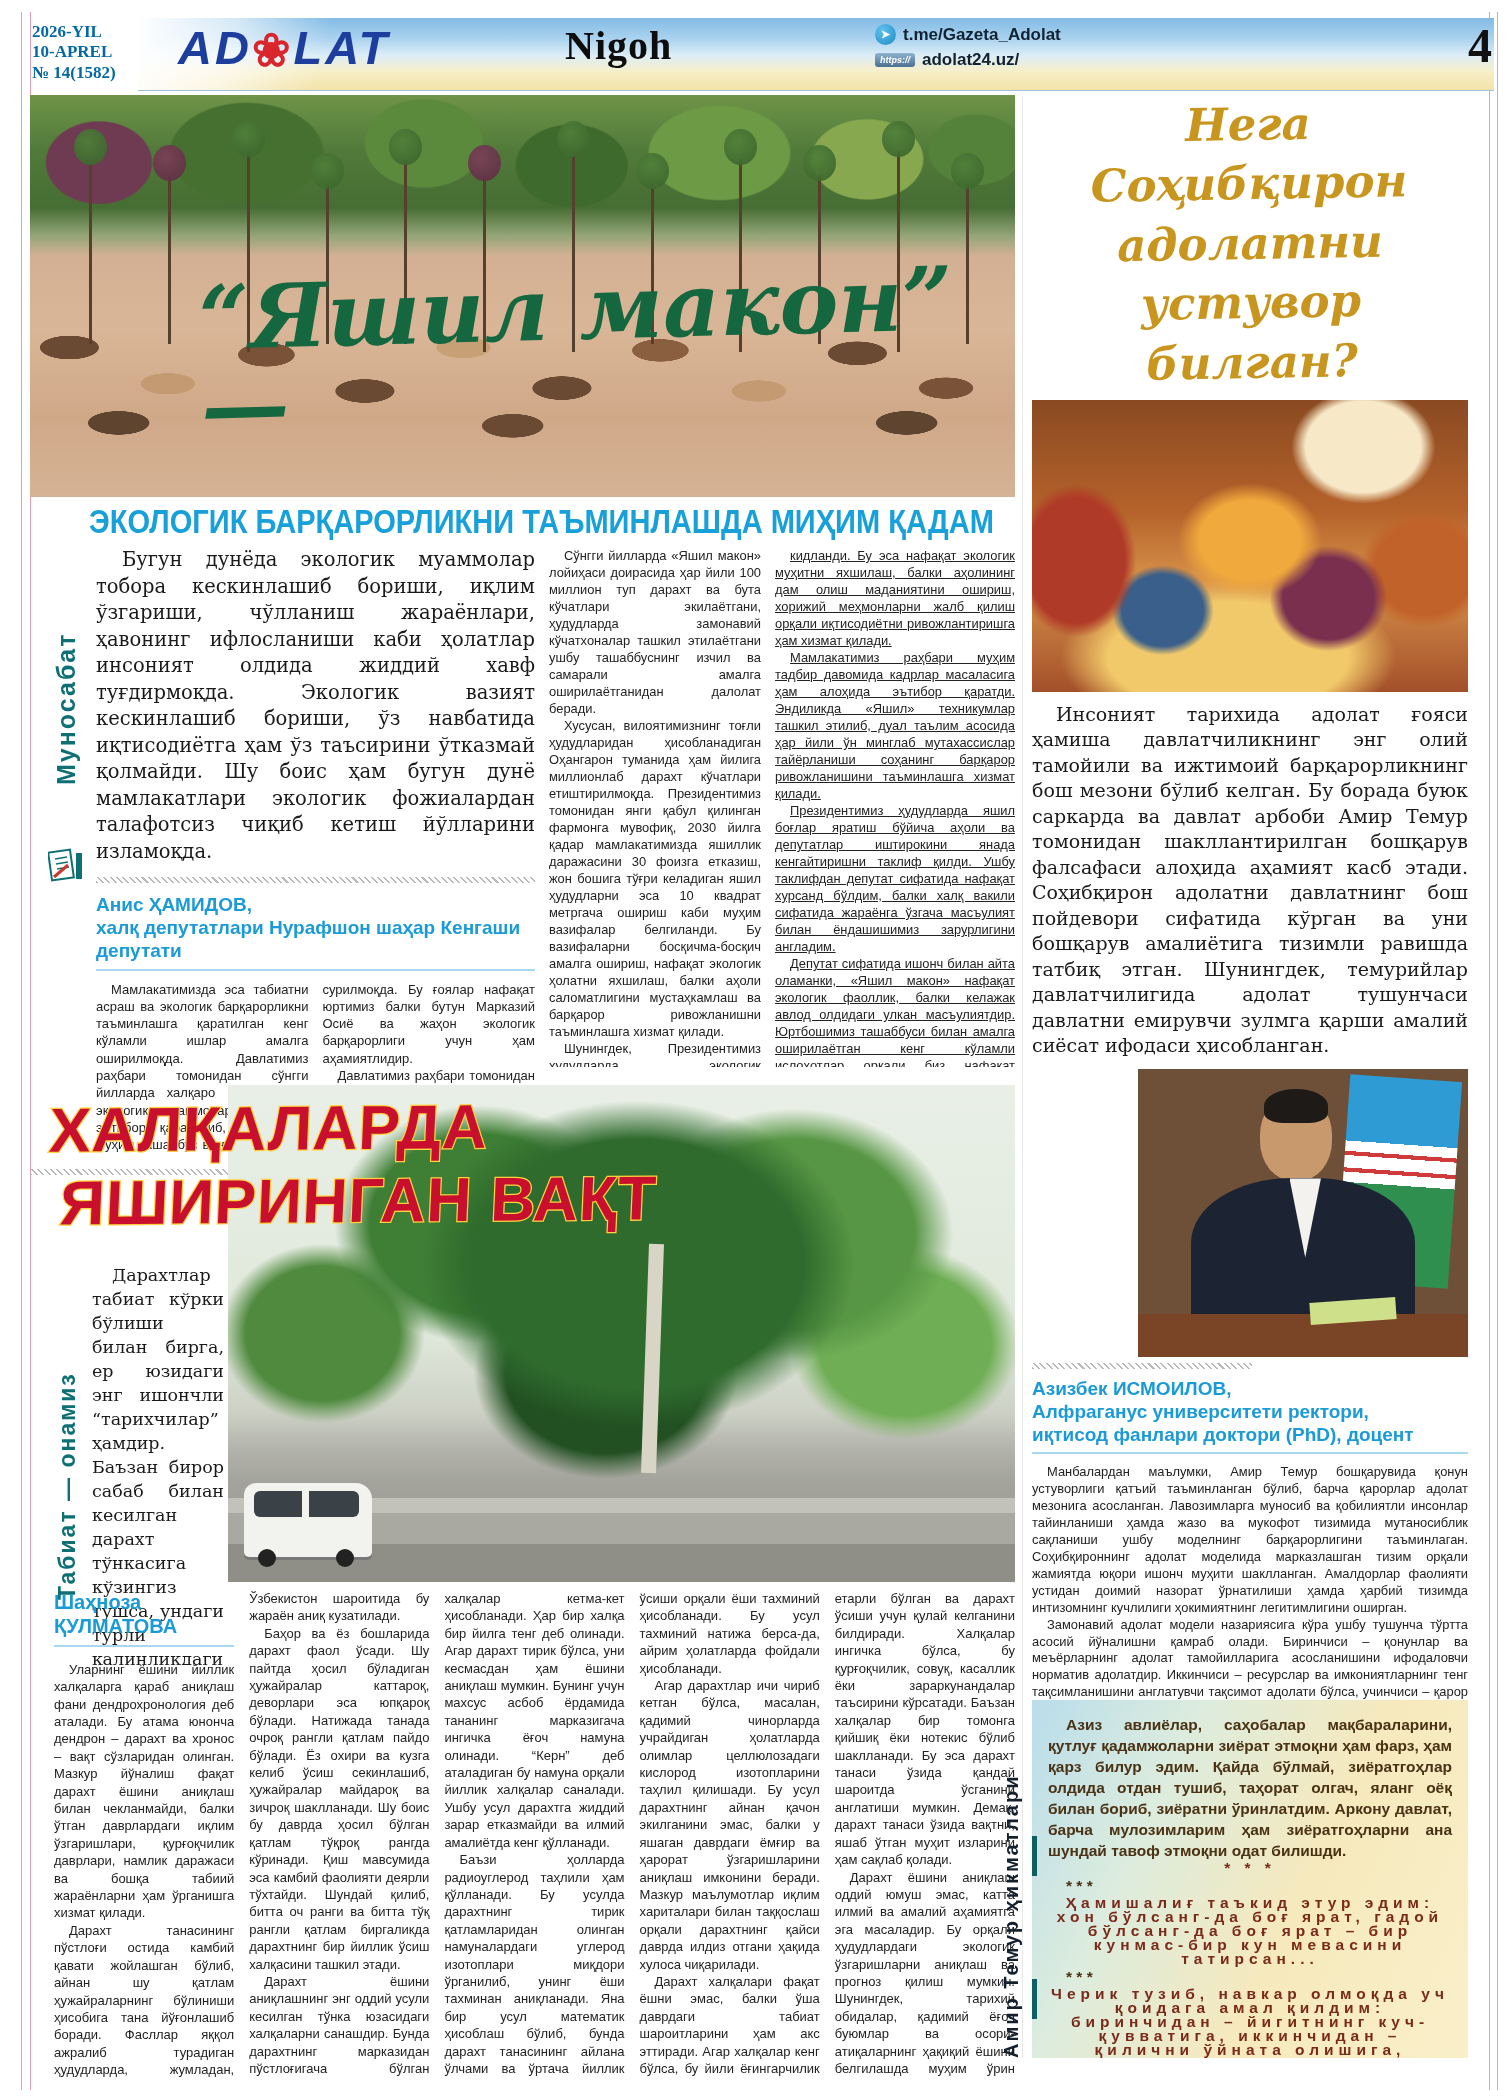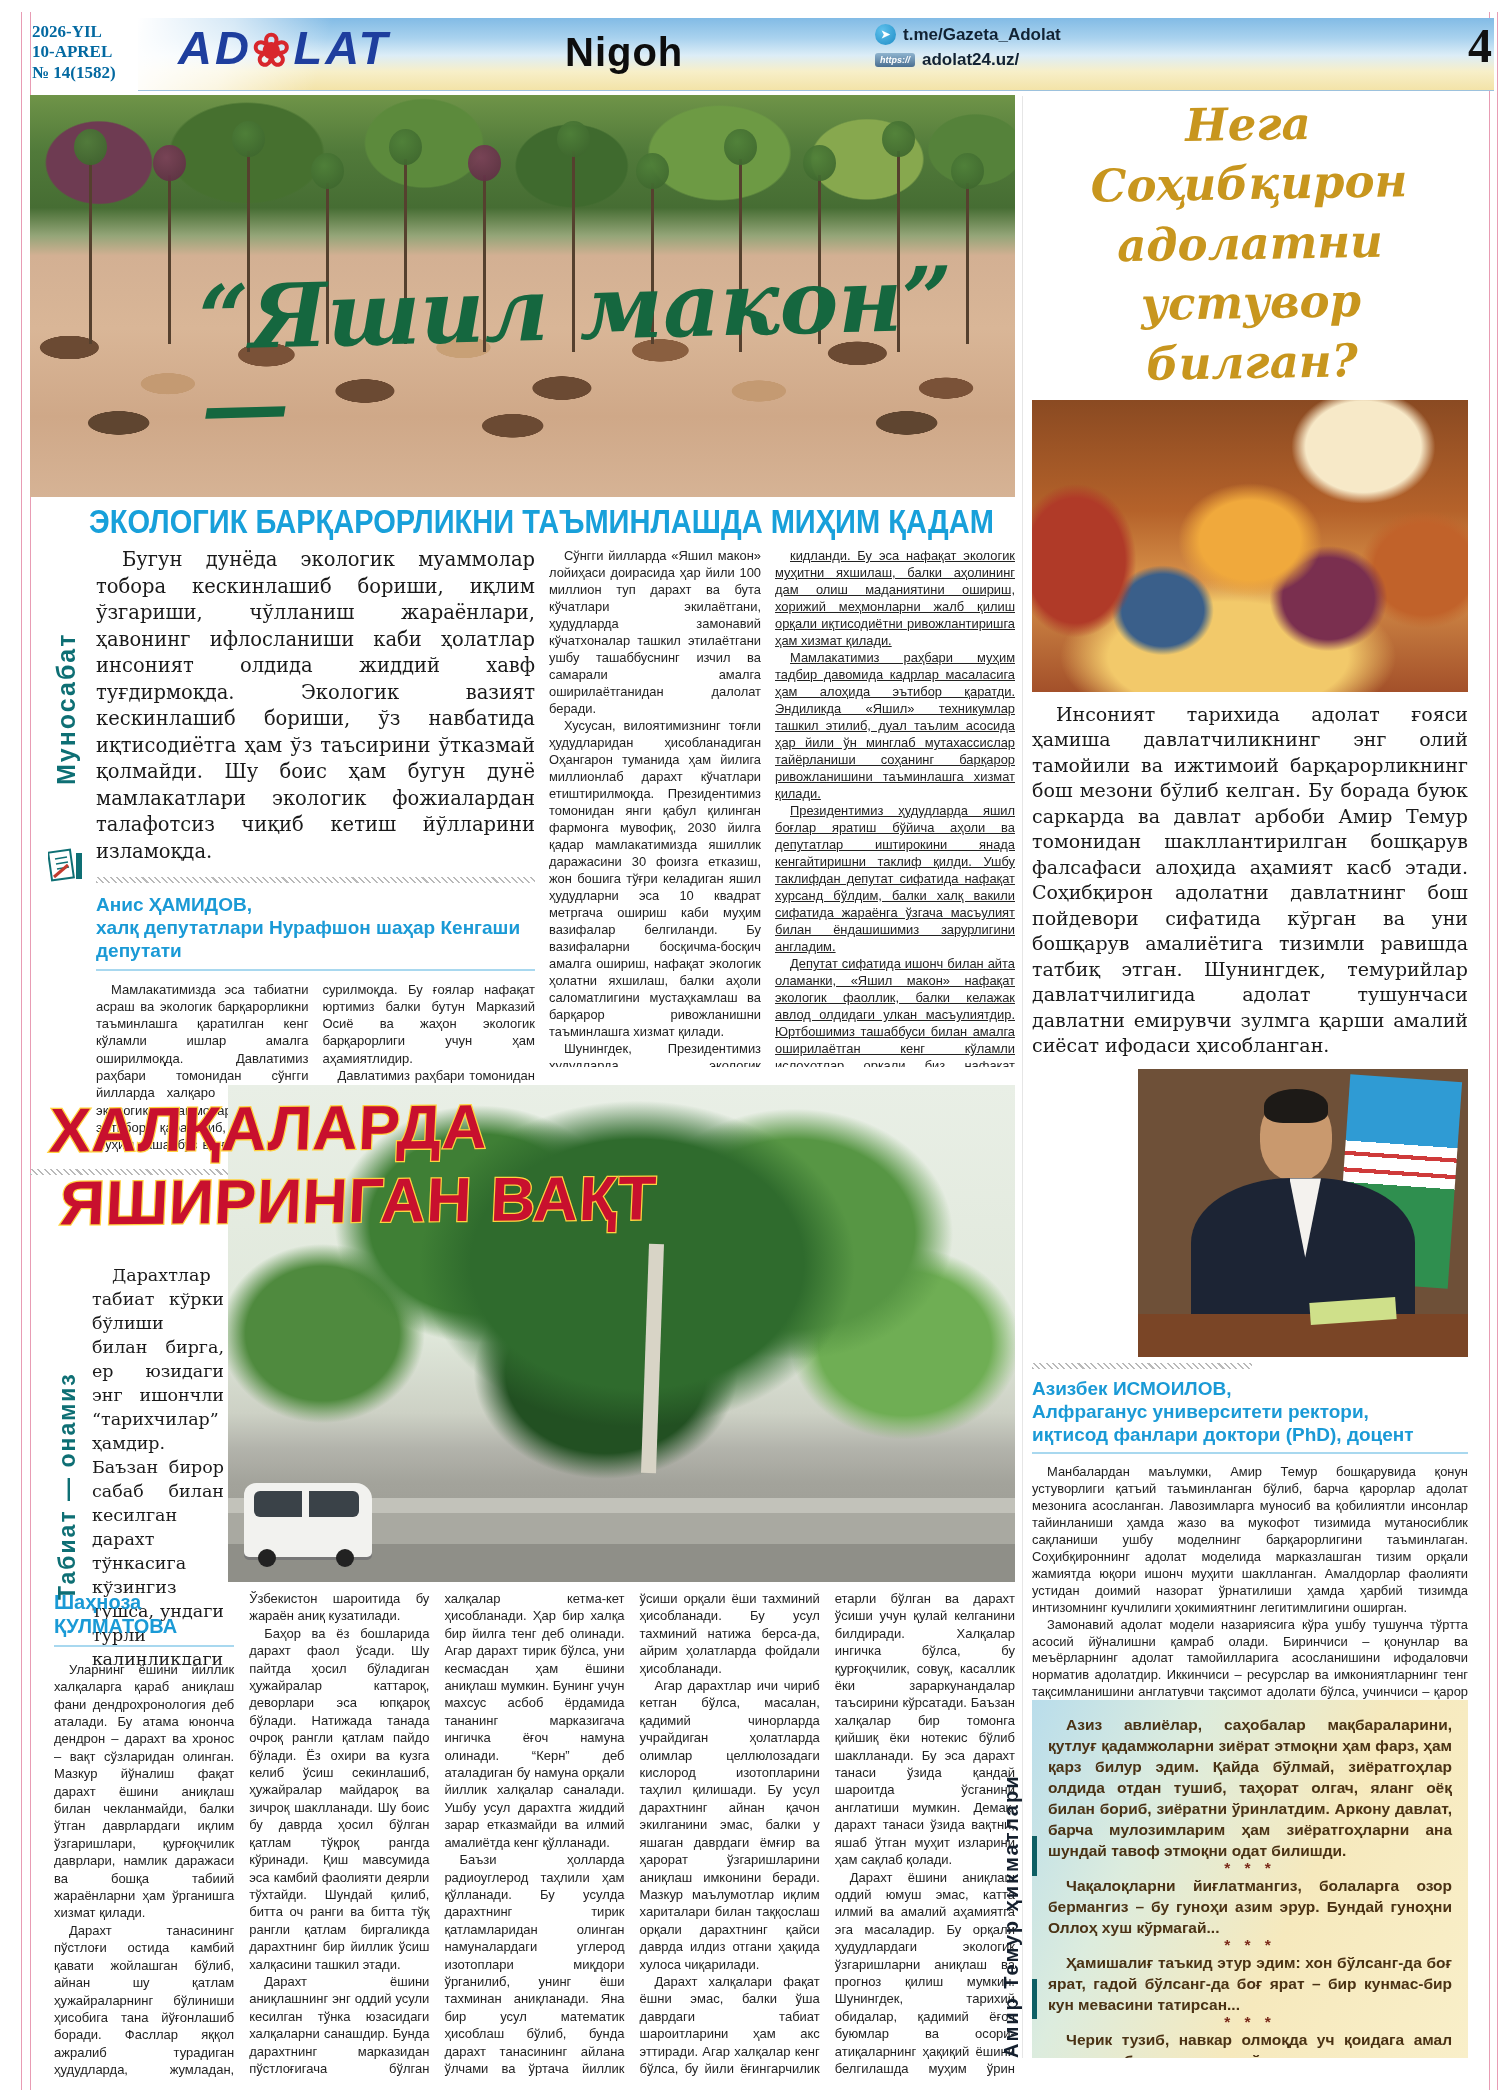--- a/index.html
+++ b/index.html
@@ -18,21 +18,21 @@
   .date-block{position:absolute;left:2px;top:6px;font-family:"Liberation Serif",serif;
               font-weight:bold;font-size:17px;line-height:1.2;color:#0369a1;}
   .masthead-band{position:absolute;left:108px;top:2px;right:0;height:72px;
       background:linear-gradient(180deg,#82bbe5 0%,#a9d2ee 28%,#dcedf7 52%,#f7efc9 74%,#f3e3a8 100%);
       border-bottom:1px solid #9dc2dd;}
   .masthead-band::before{content:"";position:absolute;left:0;top:0;width:260px;height:100%;
       background:linear-gradient(105deg,#ffffff 0%,rgba(255,255,255,.65) 35%,rgba(255,255,255,0) 70%);}
   .logo{position:absolute;left:148px;top:8px;font-size:47px;font-weight:bold;font-style:italic;
         color:#1e3e9e;letter-spacing:3px;line-height:1;}
   .logo .rose{font-style:normal;color:#d8262c;font-size:46px;vertical-align:-2px;}
-  .nigoh{position:absolute;left:535px;top:14px;font-family:Liberation Sans, sans-serif;
+  .nigoh{position:absolute;left:535px;top:6px;font-family:Liberation Serif, serif;
          font-weight:bold;font-size:40px;color:#0d0d0d;letter-spacing:1px;}
   .links{position:absolute;left:845px;top:8px;font-size:17px;font-weight:bold;color:#123;}
   .link-row{display:flex;align-items:center;gap:7px;margin-bottom:5px;}
   .tg-ic{display:inline-flex;width:21px;height:21px;border-radius:50%;
          background:radial-gradient(circle at 35% 30%,#5ec0ec,#1f8dc6);color:#fff;font-size:11px;
          align-items:center;justify-content:center;}
   .https-ic{display:inline-block;background:linear-gradient(180deg,#8fb4cf,#4a6f91);color:#fff;
             font-size:9px;font-style:italic;padding:2px 5px;border-radius:3px;}
   .pagenum{position:absolute;right:2px;top:2px;font-family:"Liberation Serif",serif;
            font-size:48px;font-weight:bold;color:#111;}
@@ -326,20 +326,19 @@
         <p>Давлат бошқарувида адолатни таъминлаш учун бир қатор муҳим механизмлар тизимли равишда жорий этилиши лозим. Аввало, қонун устуворлиги ва барча фуқароларнинг тенглигини кафолатловчи ҳуқуқий механизмлар асосий ўрин тутади. Шунингдек, ҳокимият тармоқлари ўртасидаги ўзаро мувозанат ва назоратни таъминловчи институционал механизмлар суиистеъмол ҳолатларининг олдини олади. Давлат хизматчиларининг ҳисобдорлиги ва очиқлигини ифодаловчи маъмурий механизмлар ҳамда иқтисодий ресурсларнинг адолатли тақсимоти жамиятдаги ижтимоий барқарорликни мустаҳкамлайди.</p>
         <p>Демак, Темурий давлатчилик тажрибаси адолатни фақат қонунлар мажмуаси сифатида эмас, балки халқчил бошқарув тизимининг асосий таянчи эканини исботлайди. Қолаверса, Амир Темур даврида солиқларнинг адолатли белгиланиши ҳамда муҳтож қатламнинг ижтимоий ҳимоя қилиниши давлат сиёсатининг устувор йўналиши бўлгани аҳамиятлидир. Шунингдек, ўша давр шароитида хабарчилар ва назорат тизими орқали йўлга қўйилган ўзига хос ахборот алмашинуви бугунги рақамли бошқарув тизимлари билан мазмунан ҳамоҳанг, албатта.</p>
       </div>
   </div>
 
   <div class="vlabel amir-vert">Амир Темур ҳикматлари</div>
   <div class="quotes-wrap">
     <div class="quotes">
         <p>Азиз авлиёлар, саҳобалар мақбараларини, қутлуғ қадамжоларни зиёрат этмоқни ҳам фарз, ҳам қарз билур эдим. Қайда бўлмай, зиёратгоҳлар олдида отдан тушиб, таҳорат олгач, яланг оёқ билан бориб, зиёратни ўринлатдим. Аркону давлат, барча мулозимларим ҳам зиёратгоҳларни ана шундай тавоф этмоқни одат билишди.</p>
         <p>* * *</p>
-        <p>Чақалоқларни йиғлатмангиз, болаларга озор бермангиз – бу гуноҳи азим эрур. Бундай гуноҳни Оллоҳ хуш кўрмагай...</p>
         <p>* * *</p>
         <p>Ҳамишалиғ таъкид этур эдим: хон бўлсанг-да боғ ярат, гадой бўлсанг-да боғ ярат – бир кунмас-бир кун мевасини татирсан...</p>
         <p>* * *</p>
         <p>Черик тузиб, навкар олмоқда уч қоидага амал қилдим: биринчидан – йигитнинг куч-қувватига, иккинчидан – қилични ўйната олишига, учинчидан – ақл-заковатию камолотига эътибор қилдим. Шу уч фазилат жамулжам бўлса, навкарлик хизматига олдим. Негаким, куч-қувватли йигит ҳар қандай қийинчиликларга, азобу уқубатларга чидамли бўлади, қилич ўйната оладиган киши рақибни мағлуб эта олади, оқил навкар ҳар жойда ақл-идрокини ишга солиб, мушкулотни бартараф этмоғи мумкин.</p>
       </div>
   </div>
 </div>
 
 </body></html>

